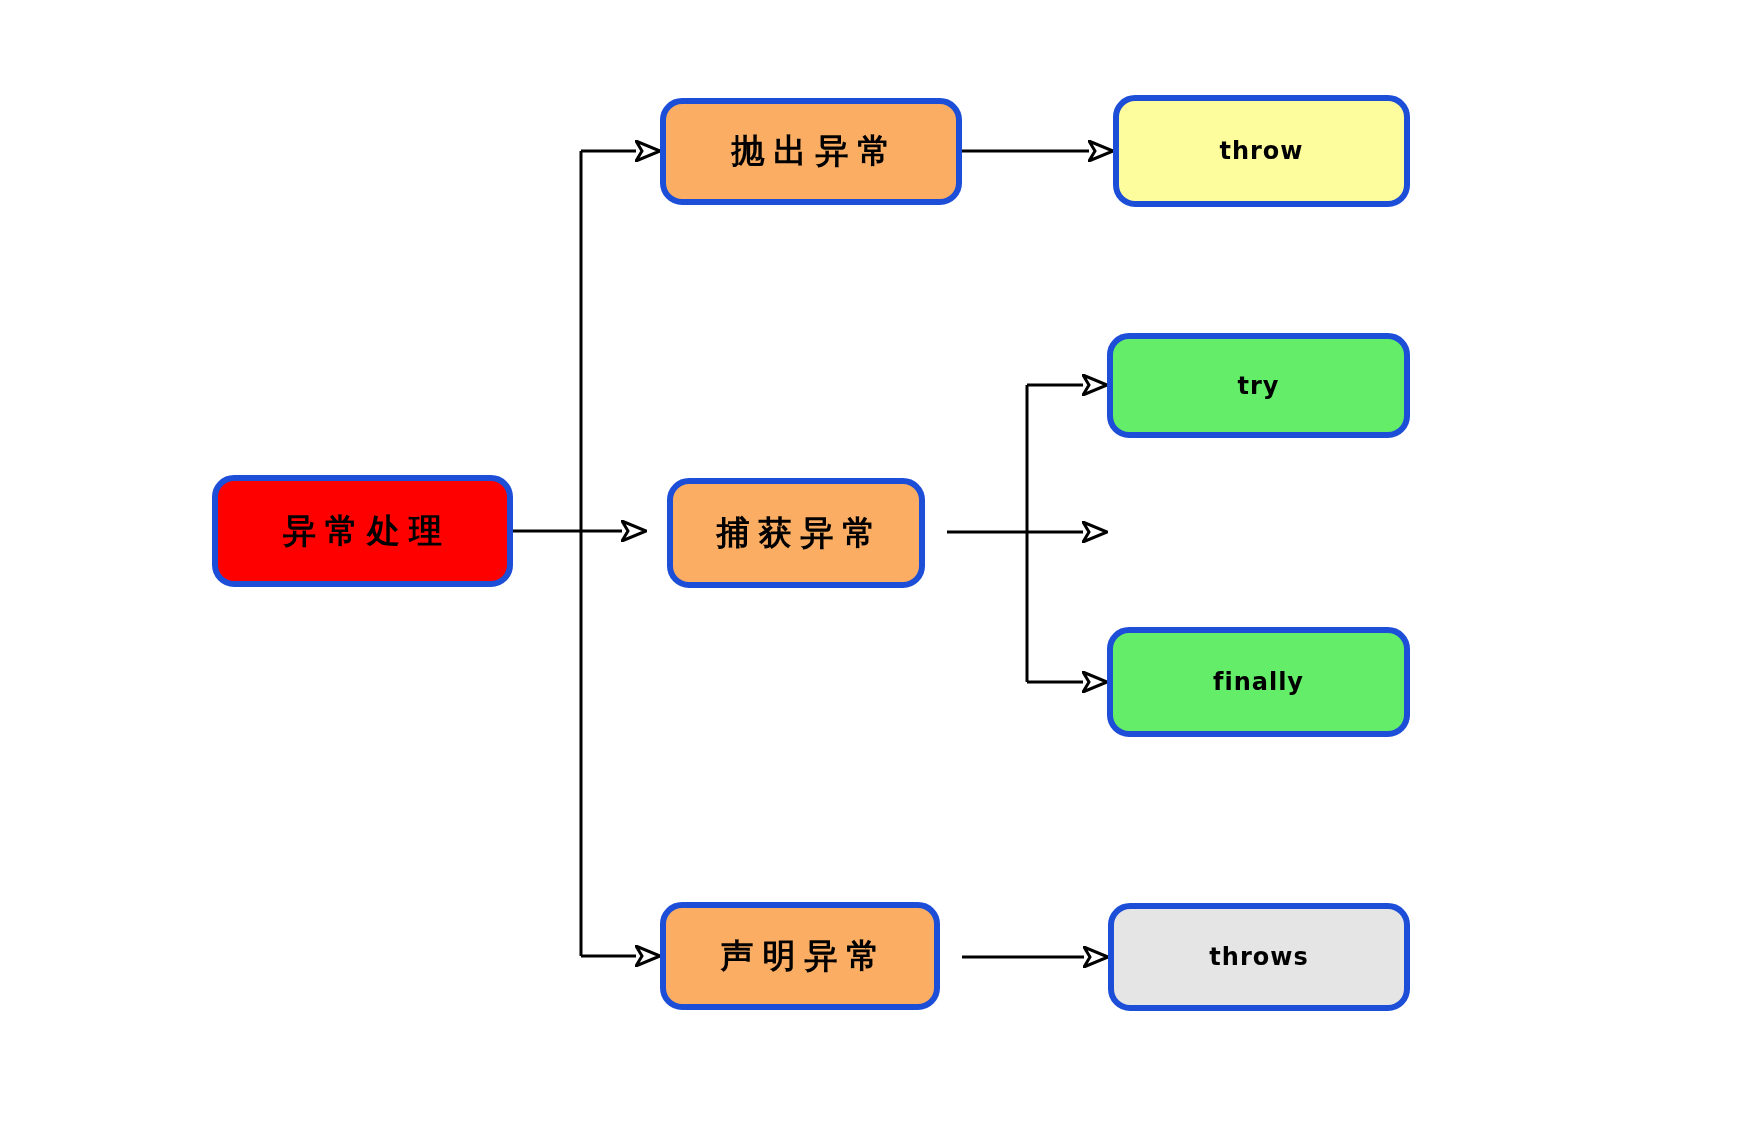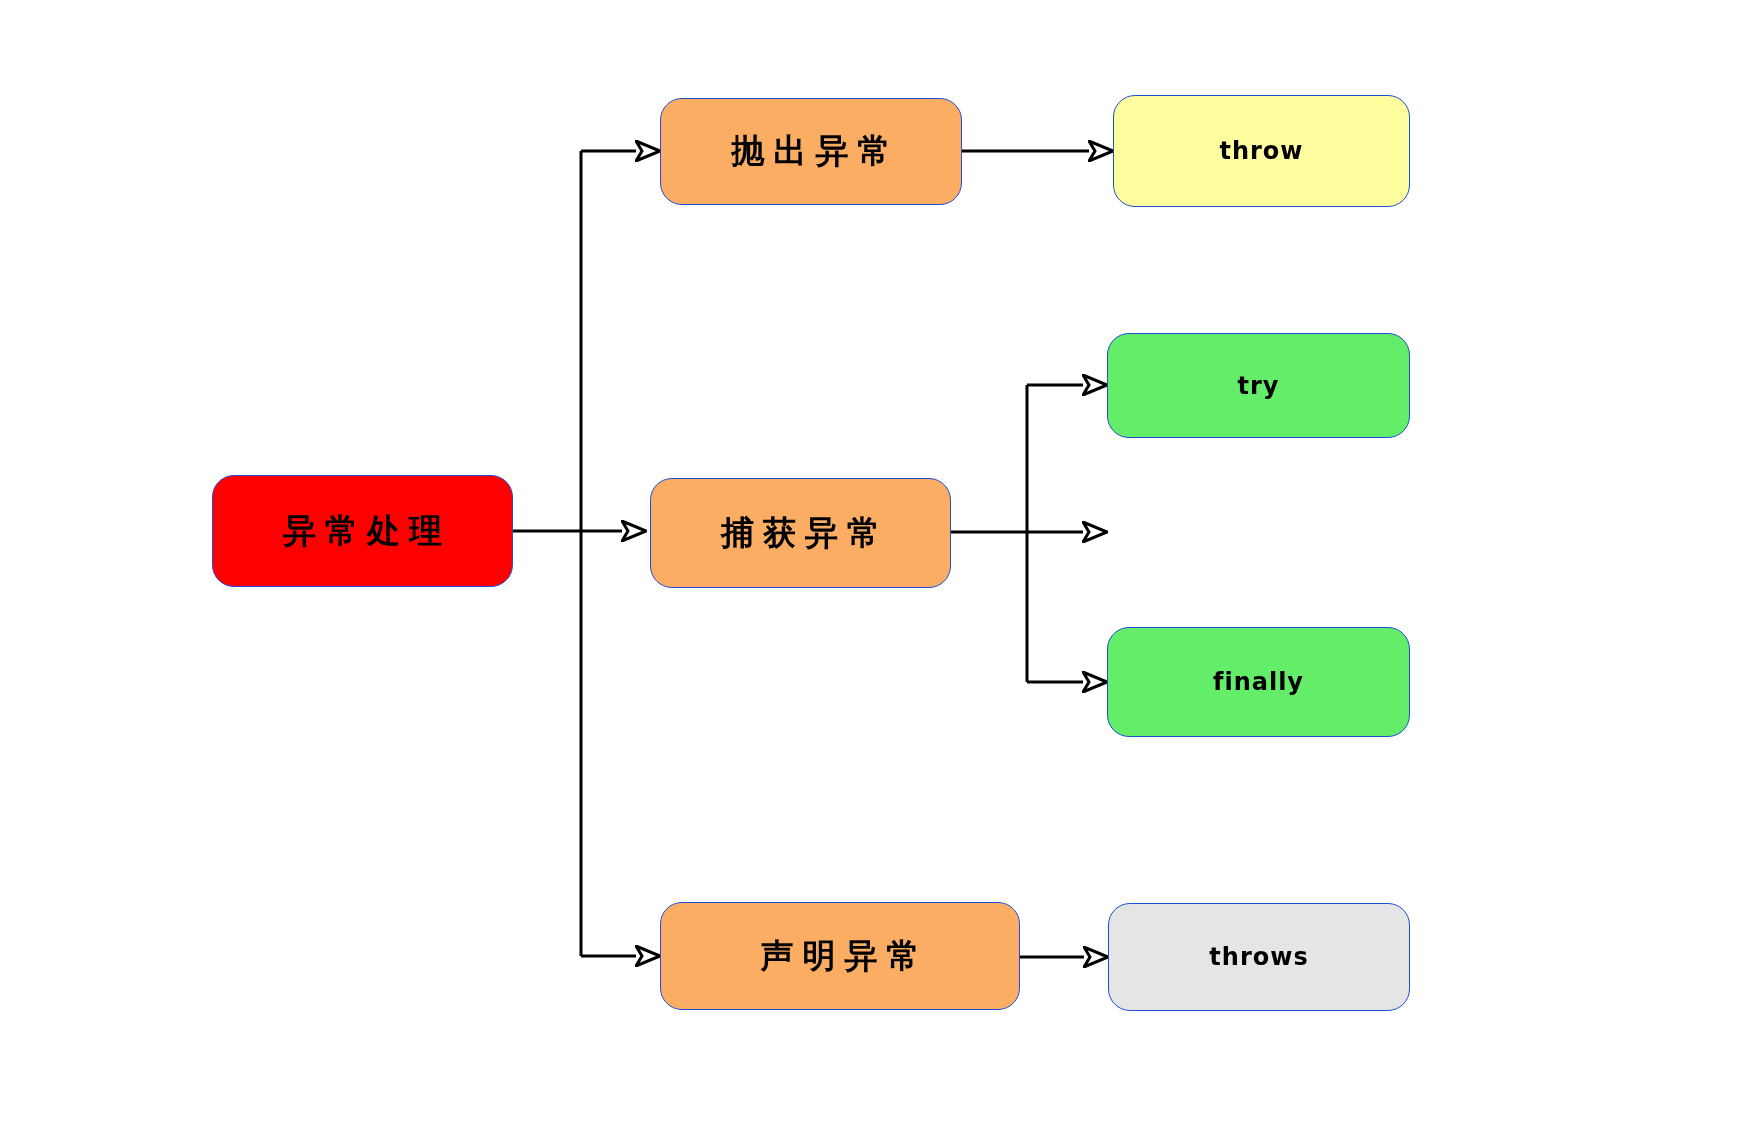--- a/index.html
+++ b/index.html
@@ -8,33 +8,33 @@
     width:1746px;height:1126px;
     background:#ffffff;
     font-family:"DejaVu Sans","Liberation Sans",sans-serif;
     overflow:hidden;
   }
   .edges-svg{position:absolute;left:0;top:0;width:1746px;height:1126px;}
   .edges-svg path{stroke:#000000;stroke-width:3;fill:none;}
   .node{
     position:absolute;
     box-sizing:border-box;
-    border:1px solid #1d4ed8;
+    border:6px solid #1d4ed8;
     border-radius:22px;
     display:flex;align-items:center;justify-content:center;
     color:#000000;
     font-weight:bold;
   }
   .node-cjk{font-size:33px;letter-spacing:9px;padding-left:9px;}
   .node-en{font-size:24px;letter-spacing:1px;}
   
   .n-root       {left:212px; top:475px; width:301px; height:112px;}
   .n-throw-ex   {left:660px; top:98px;  width:302px; height:107px;}
-  .n-catch-ex   {left:650px; top:478px; width:301px; height:110px;}
-  .n-declare-ex {left:660px; top:902px; width:360px; height:108px;align-items:center;}
+  .n-catch-ex   {left:667px; top:478px; width:258px; height:110px;}
+  .n-declare-ex {left:660px; top:902px; width:280px; height:108px;align-items:center;}
   .n-throw      {left:1113px;top:95px;  width:297px; height:112px;}
   .n-try        {left:1107px;top:333px; width:303px; height:105px;}
   .n-catch      {left:1107px;top:477px; width:303px; height:110px;}
   .n-finally    {left:1107px;top:627px; width:303px; height:110px;}
   .n-throws     {left:1108px;top:903px; width:302px; height:108px;}
 </style>
 </head>
 <body>
 
 <div class="canvas">

